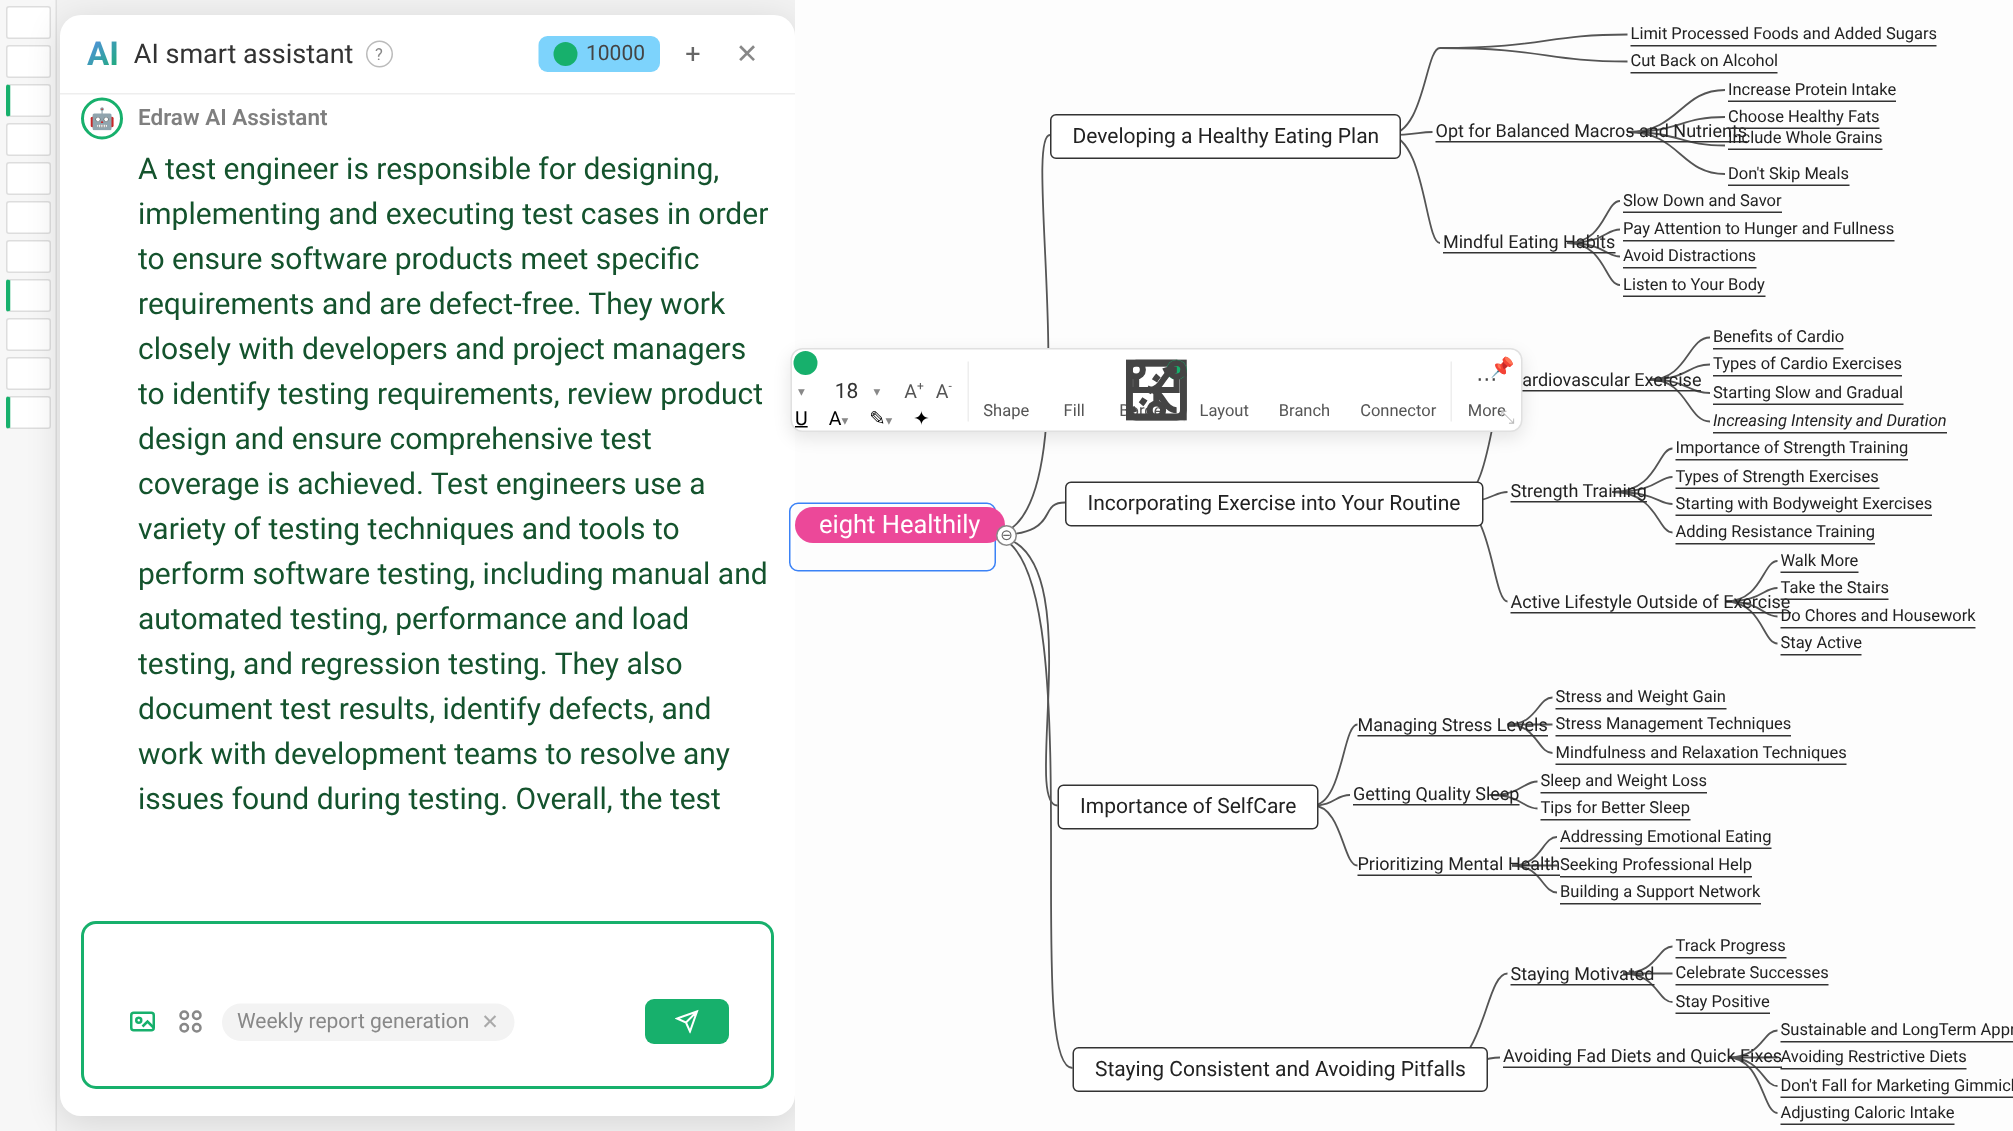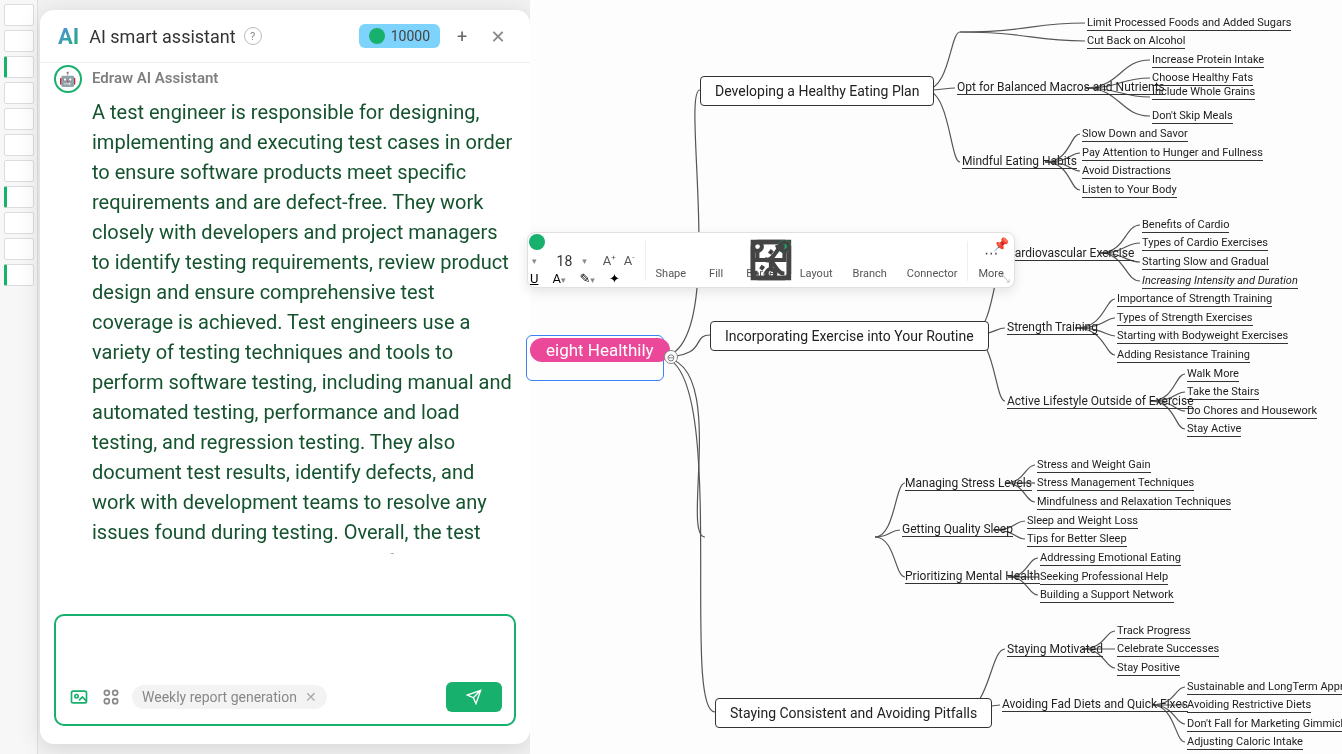--- a/index.html
+++ b/index.html
@@ -43,21 +43,21 @@
 .close-btn { margin-left: 8px; width: 28px; height: 28px; color: #888; display: inline-flex; align-items: center; justify-content: center; font-size: 18px; }
 .ai-body { flex: 1; overflow: hidden; padding: 6px 14px 0; }
 .msg-block { display: flex; gap: 10px; }
 .avatar { width: 28px; height: 28px; border-radius: 50%; border: 2px solid #17b06c; flex: 0 0 28px; display: flex; align-items: center; justify-content: center; font-size: 14px; margin-top: -4px; }
 .msg-name { font-weight: 600; color: #555; font-size: 15px; opacity: 0.75; }
 .msg-text { margin-top: 10px; font-size: 20px; line-height: 1.5; color: #14532d; }
 .msg-actions { display: flex; justify-content: flex-end; gap: 18px; padding: 10px 6px 0; color: #999; font-size: 18px; }
 .input-area { padding: 12px 14px 18px; }
 .input-box {
   border: 2px solid #17b06c; border-radius: 10px; height: 112px;
-  display: flex; flex-direction: column; justify-content: flex-end; padding: 12px; margin-top: 48px;
+  display: flex; flex-direction: column; justify-content: flex-end; padding: 28px; margin-top: 48px;
 }
 .input-row { display: flex; align-items: center; gap: 10px; }
 .icon-sq { width: 22px; height: 22px; color: #17b06c; display: inline-flex; align-items: center; justify-content: center; }
 .chip {
   display: inline-flex; align-items: center; gap: 8px;
   background: #f3f3f3; border-radius: 14px; padding: 4px 10px;
   font-size: 14px; color: #888;
 }
 .chip .x { color: #aaa; font-size: 14px; }
 .send-btn {
@@ -296,20 +296,21 @@
   <div class="leaf" style="left:587px; top:292px;">Importance of Strength Training</div>
   <div class="leaf" style="left:587px; top:311px;">Types of Strength Exercises</div>
   <div class="leaf" style="left:587px; top:329px;">Starting with Bodyweight Exercises</div>
   <div class="leaf" style="left:587px; top:348px;">Adding Resistance Training</div>
   <div class="subnode" style="left:477px; top:394px; border-bottom:1px solid #333;">Active Lifestyle Outside of Exercise</div>
   <div class="leaf" style="left:657px; top:367px;">Walk More</div>
   <div class="leaf" style="left:657px; top:385px;">Take the Stairs</div>
   <div class="leaf" style="left:657px; top:404px;">Do Chores and Housework</div>
   <div class="leaf" style="left:657px; top:422px;">Stay Active</div>
 
+  <div class="node" style="left:175px; top:523px;">Importance of SelfCare</div>
   <div class="subnode" style="left:375px; top:476px; border-bottom:1px solid #333;">Managing Stress Levels</div>
   <div class="leaf" style="left:507px; top:458px;">Stress and Weight Gain</div>
   <div class="leaf" style="left:507px; top:476px;">Stress Management Techniques</div>
   <div class="leaf" style="left:507px; top:495px;">Mindfulness and Relaxation Techniques</div>
   <div class="subnode" style="left:372px; top:522px; border-bottom:1px solid #333;">Getting Quality Sleep</div>
   <div class="leaf" style="left:497px; top:514px;">Sleep and Weight Loss</div>
   <div class="leaf" style="left:497px; top:532px;">Tips for Better Sleep</div>
   <div class="subnode" style="left:375px; top:569px; border-bottom:1px solid #333;">Prioritizing Mental Health</div>
   <div class="leaf" style="left:510px; top:551px;">Addressing Emotional Eating</div>
   <div class="leaf" style="left:510px; top:570px;">Seeking Professional Help</div>

